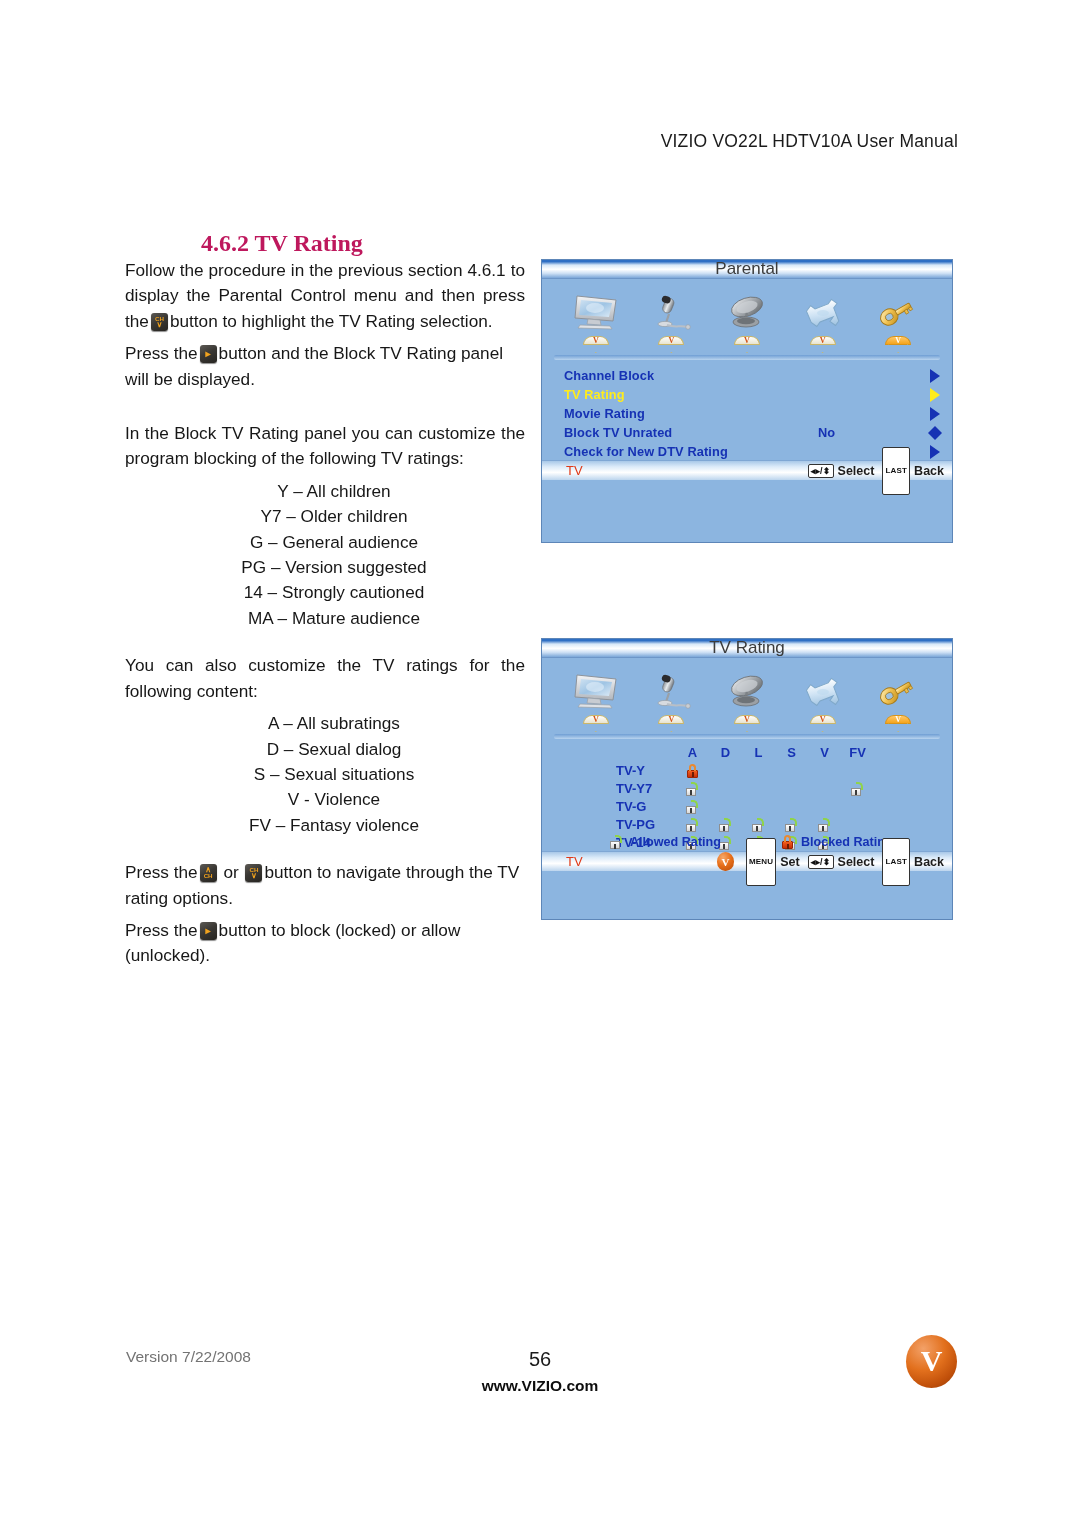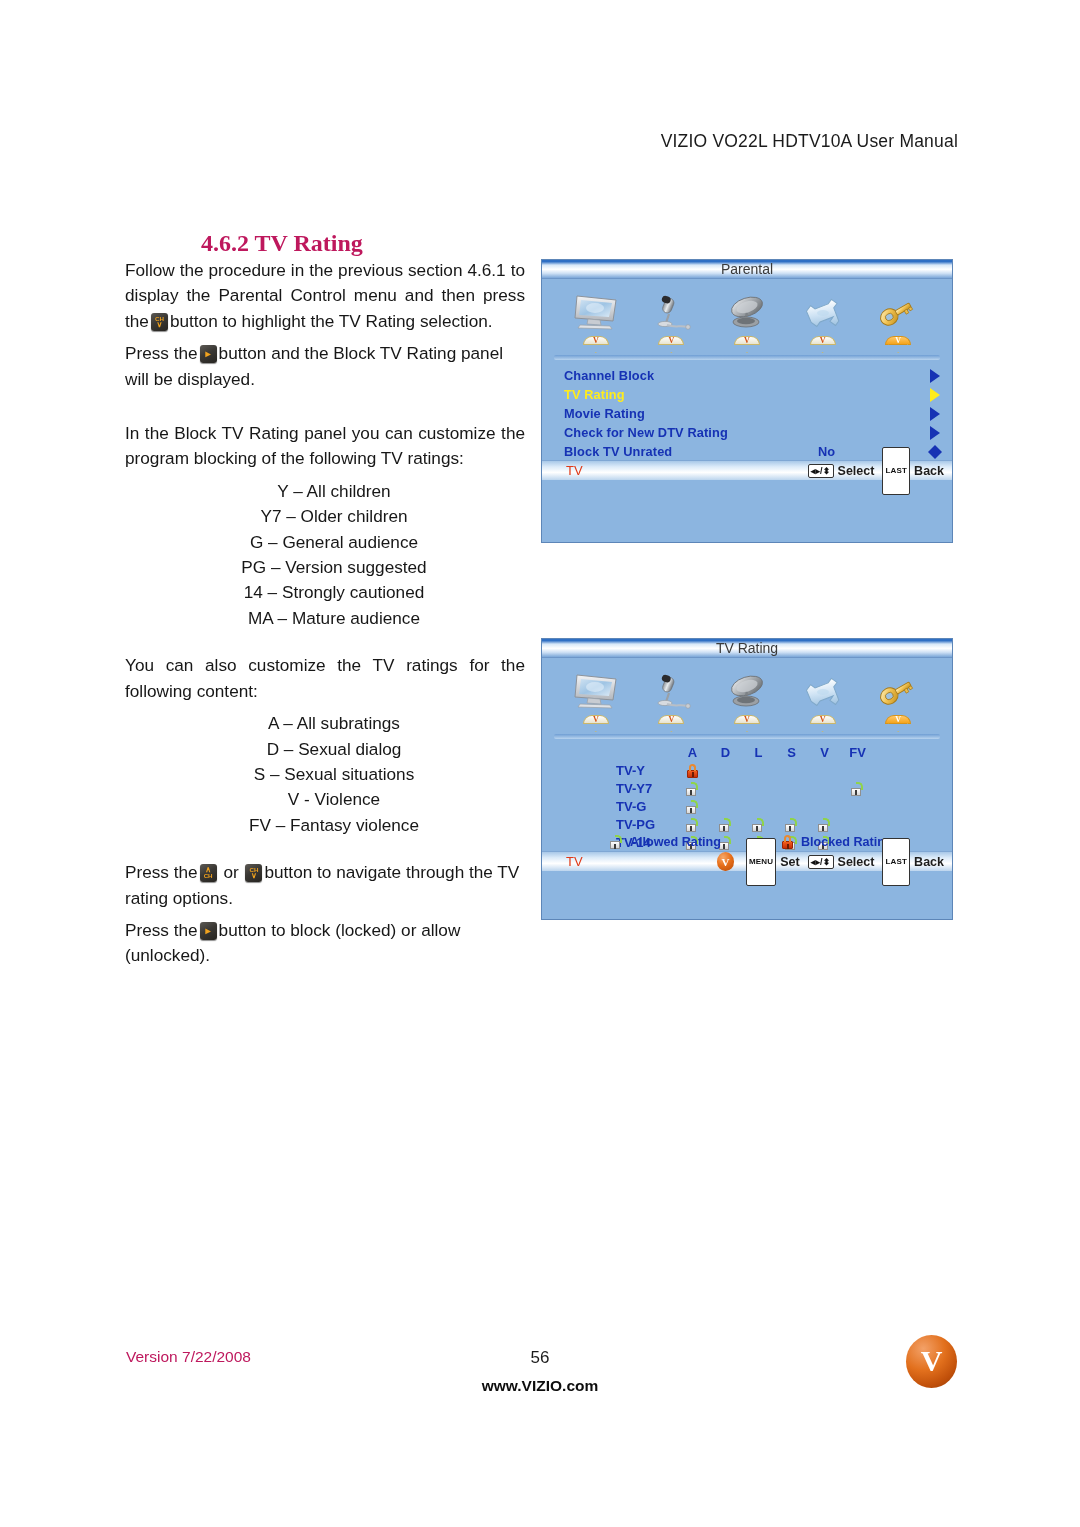--- a/index.html
+++ b/index.html
@@ -104,21 +104,21 @@
   }
   .osd-titlebar {
     height: 18px;
     background: linear-gradient(to bottom, #2f6fc4 0%, #2f6fc4 9%, #d8e8f8 28%, #ffffff 52%, #cfe1f5 74%, #7aa6d8 100%);
     display: flex;
     align-items: center;
     justify-content: center;
     border-bottom: 1px solid #6d96c8;
   }
   .osd-title {
-    font-size: 14px;
+    font-size: 17px;
     color: #3b3b3b;
     line-height: 12px;
   }
   .osd-body {
     padding: 0;
     position: relative;
   }
 
   
   .icon-strip {
@@ -405,28 +405,28 @@
     font-size: 11px;
     margin-right: 4px;
   }
 
   
   .pg-footer-version {
     position: absolute;
     left: 126px;
     top: 1348px;
     font-size: 15.5px;
-    color: #be185d;
+    color: #737373;
   }
   .pg-footer-pageno {
     position: absolute;
     left: 0; right: 0;
     top: 1348px;
     text-align: center;
-    font-size: 17px;
+    font-size: 20px;
     color: #1b1b1b;
   }
   .pg-footer-site {
     position: absolute;
     left: 0; right: 0;
     top: 1377px;
     text-align: center;
     font-size: 15.5px;
     font-weight: bold;
     color: #0d0d0d;
@@ -646,32 +646,32 @@
         <div class="menu-label">TV Rating</div>
         <div class="menu-spacer"></div>
         <div class="arrow-right"></div>
       </div>
       <div class="menu-row">
         <div class="menu-label">Movie Rating</div>
         <div class="menu-spacer"></div>
         <div class="arrow-right"></div>
       </div>
       <div class="menu-row">
-        <div class="menu-label">Check for New DTV Rating</div>
-        <div class="menu-spacer"></div>
-        <div class="arrow-right"></div>
-      </div>
-      <div class="menu-row">
         <div class="menu-label">Block TV Unrated</div>
         <div class="menu-spacer"></div>
         <div class="menu-value">No</div>
         <div class="arrow-lr">
             <div class="l"></div>
             <div class="r"></div>
           </div>
+      </div>
+      <div class="menu-row">
+        <div class="menu-label">Check for New DTV Rating</div>
+        <div class="menu-spacer"></div>
+        <div class="arrow-right"></div>
       </div>
       <div class="menu-row">
         <div class="menu-label">Access Code Edit</div>
         <div class="menu-spacer"></div>
         <div class="arrow-right"></div>
       </div>
     </div>
 
     <div class="osd-footer">
       <div class="src-label">TV</div>

